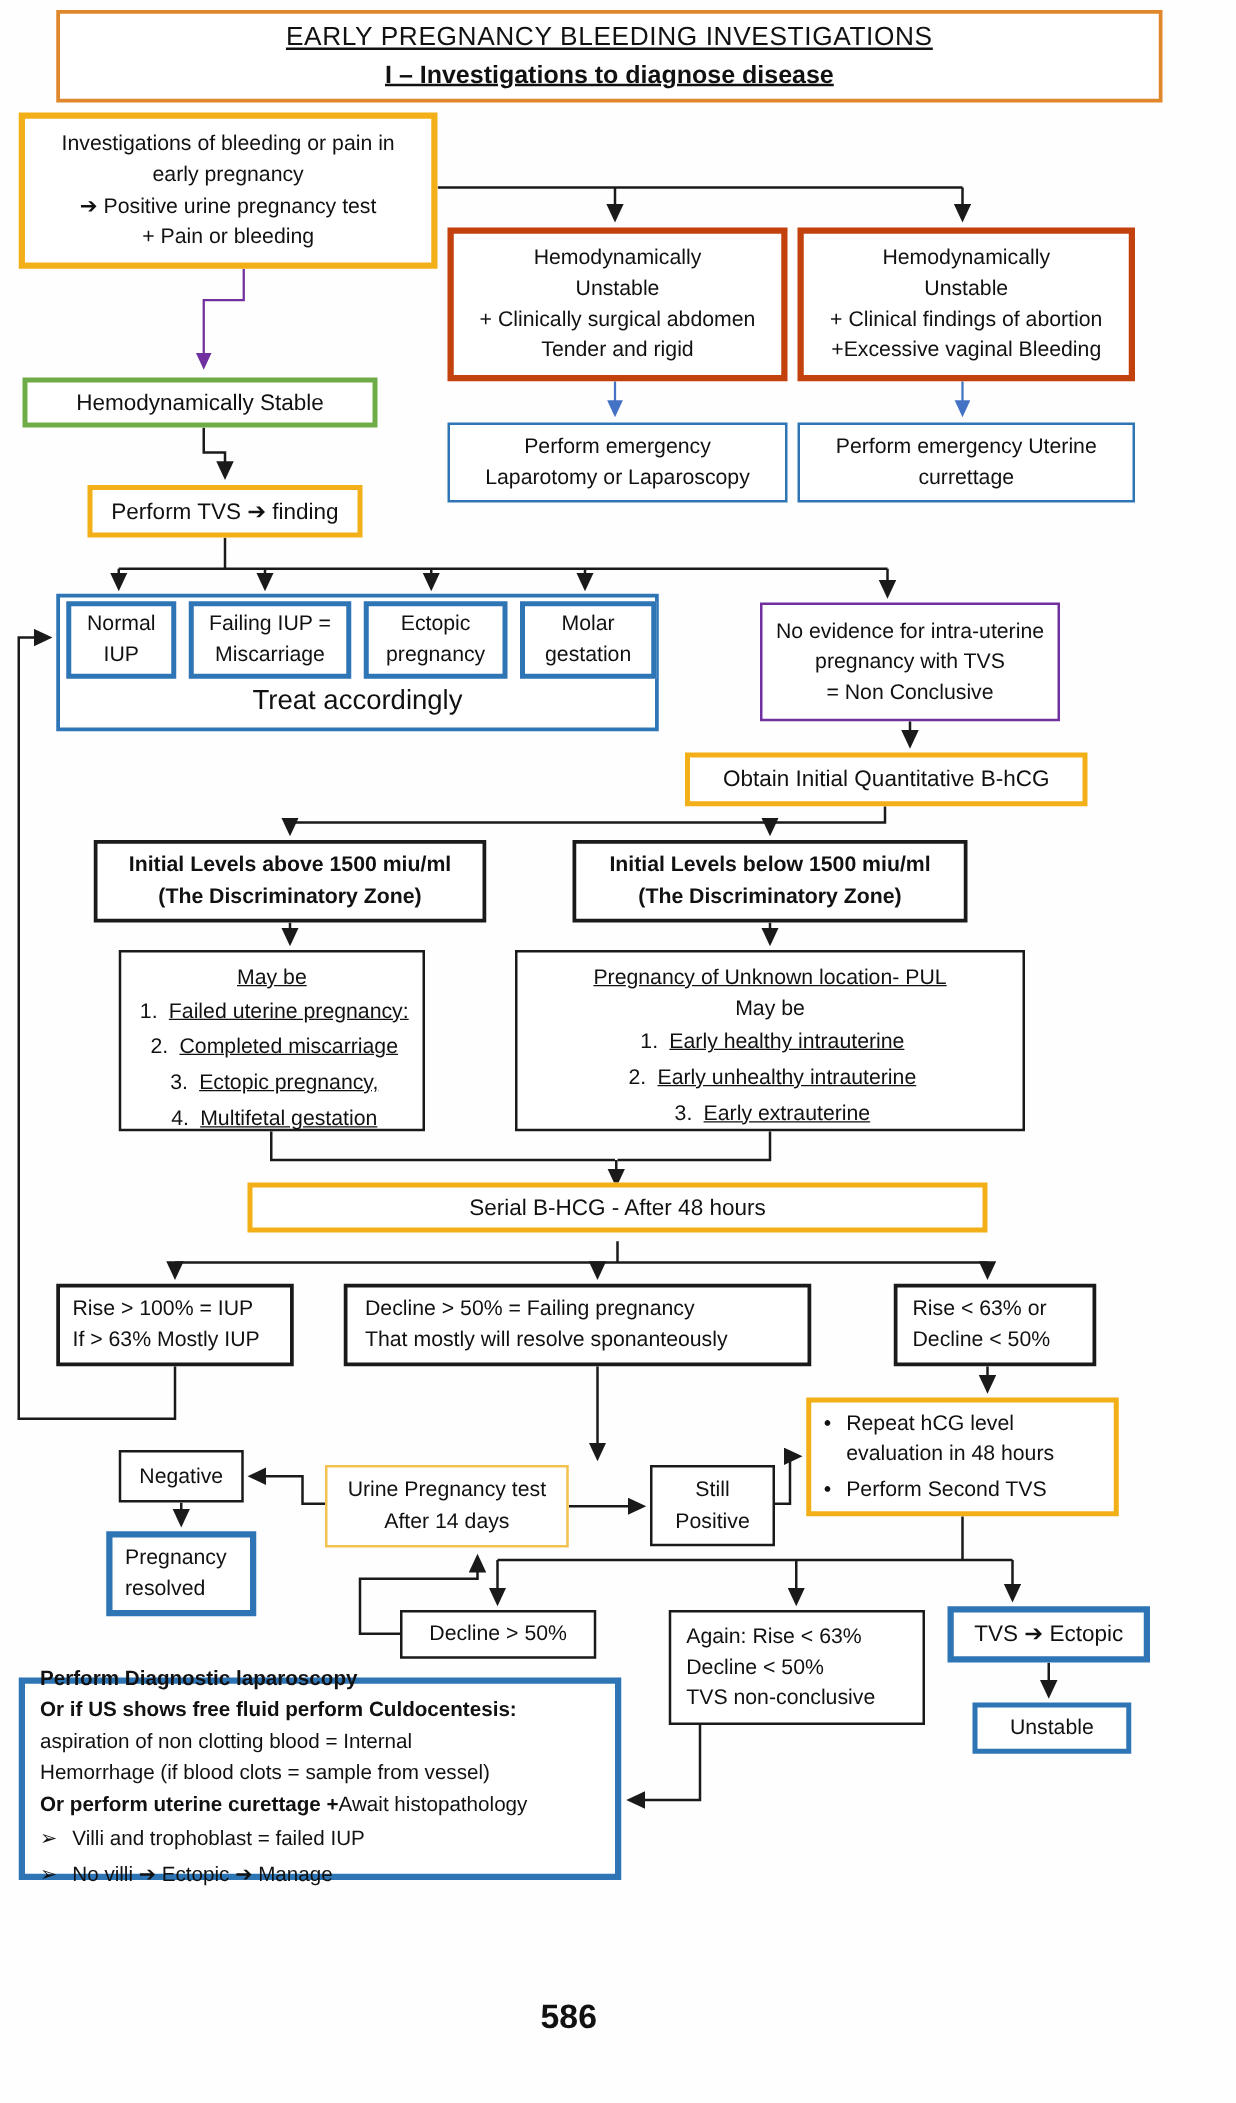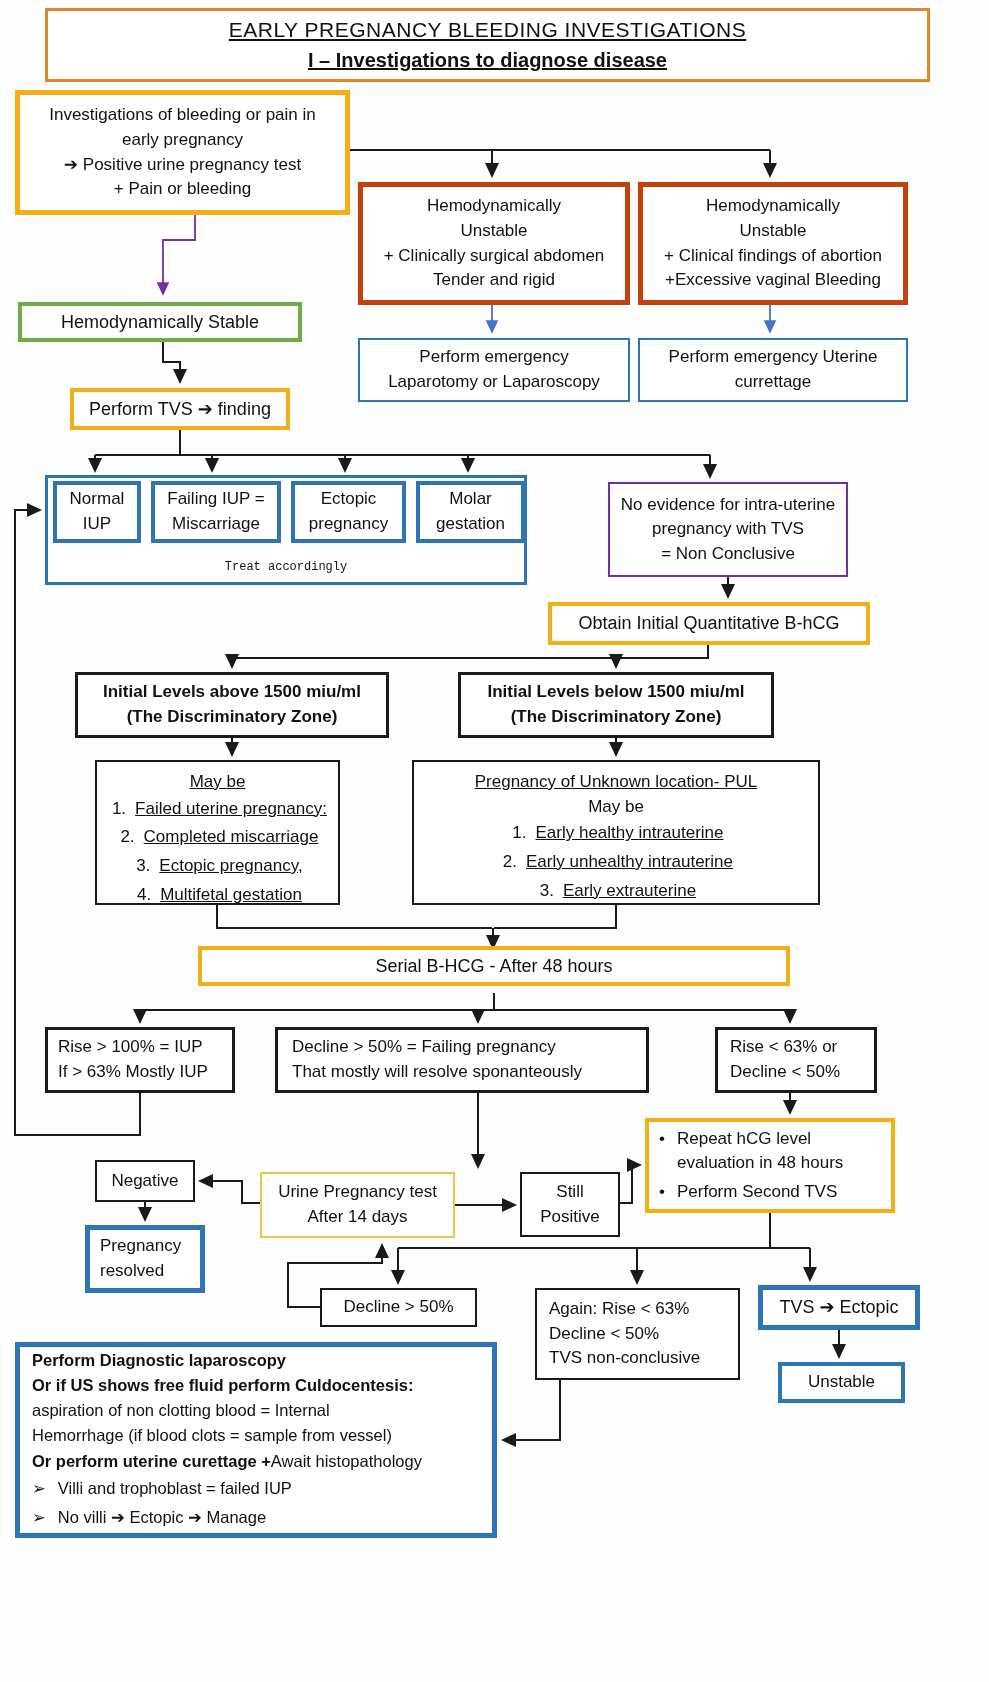--- a/index.html
+++ b/index.html
@@ -151,21 +151,21 @@
       <div>Miscarriage</div>
     </div>
     <div class="box blue-med" style="left: 243px; top: 3px; width: 115px; height: 62px; position: absolute;">
       <div>Ectopic</div>
       <div>pregnancy</div>
     </div>
     <div class="box blue-med" style="left: 368px; top: 3px; width: 109px; height: 62px; position: absolute;">
       <div>Molar</div>
       <div>gestation</div>
     </div>
-    <div style="position:absolute;left:0;bottom:6px;width:100%;font-size:12px;font-family:Liberation Mono, monospace;">Treat accordingly</div>
+    <div style="position:absolute;left:0;bottom:6px;width:100%;font-size:22px;">Treat accordingly</div>
   </div>
 
   <div class="box purple" style="left:608px;top:482px;width:240px;height:95px;">
     <div>No evidence for intra-uterine</div>
     <div>pregnancy with TVS</div>
     <div>= Non Conclusive</div>
   </div>
 
   <div class="box gold-med" style="left:548px;top:602px;width:322px;height:43px;font-size:18px;">
     <div>Obtain Initial Quantitative B-hCG</div>
@@ -268,32 +268,33 @@
     <div>Decline &lt; 50%</div>
     <div>TVS non-conclusive</div>
   </div>
   <div class="box blue-thick" style="left:758px;top:1285px;width:162px;height:45px;font-size:18px;">
     <div>TVS ➔ Ectopic</div>
   </div>
   <div class="box blue-med" style="left:778px;top:1362px;width:127px;height:41px;">
     <div>Unstable</div>
   </div>
 
-  <div class="box blue-thick left" style="left:15px;top:1342px;width:482px;height:196px;padding:6px 12px;font-size:16.5px;line-height:1.53;justify-content:center;">
+  <div class="box blue-thick left" style="left:15px;top:1342px;width:482px;height:162px;padding:6px 12px;font-size:16.5px;line-height:1.53;justify-content:center;">
     <div class="b">Perform Diagnostic laparoscopy</div>
     <div class="b">Or if US shows free fluid  perform Culdocentesis:</div>
     <div>aspiration of non clotting blood = Internal</div>
     <div>Hemorrhage (if blood clots = sample from vessel)</div>
     <div>
       <span class="b">Or perform uterine curettage +</span><span>Await histopathology</span>
     </div>
     <div class="brow">
       <span>➢</span>
       <span>Villi and trophoblast = failed IUP</span>
     </div>
     <div class="brow">
       <span>➢</span>
       <span>No villi ➔ Ectopic ➔ Manage</span>
     </div>
   </div>
 
+  <div class="pgnum">586</div>
 
 </div>
 
 </body></html>

